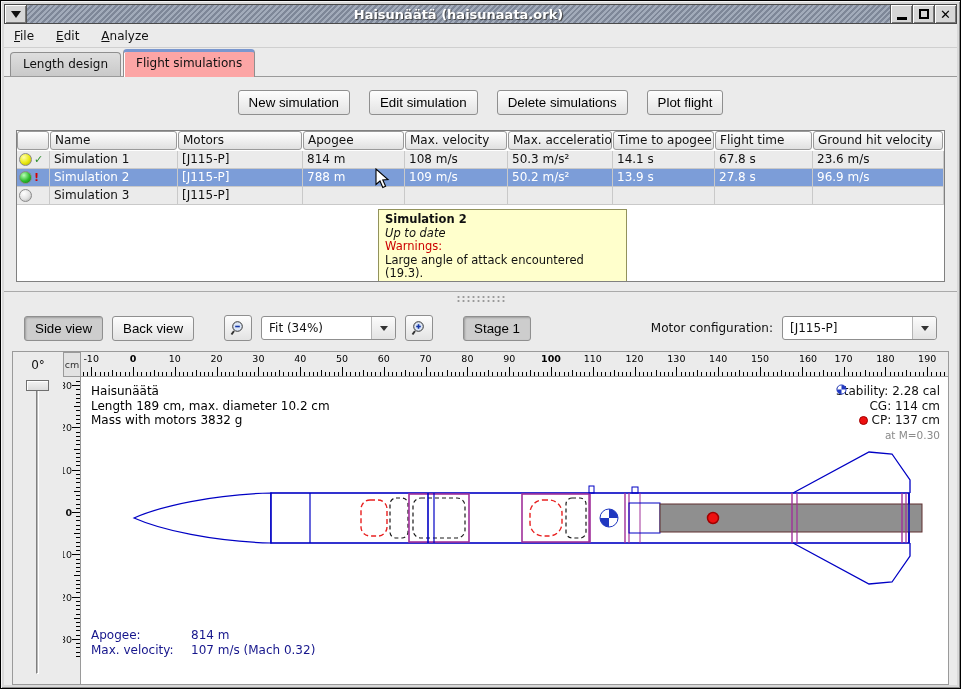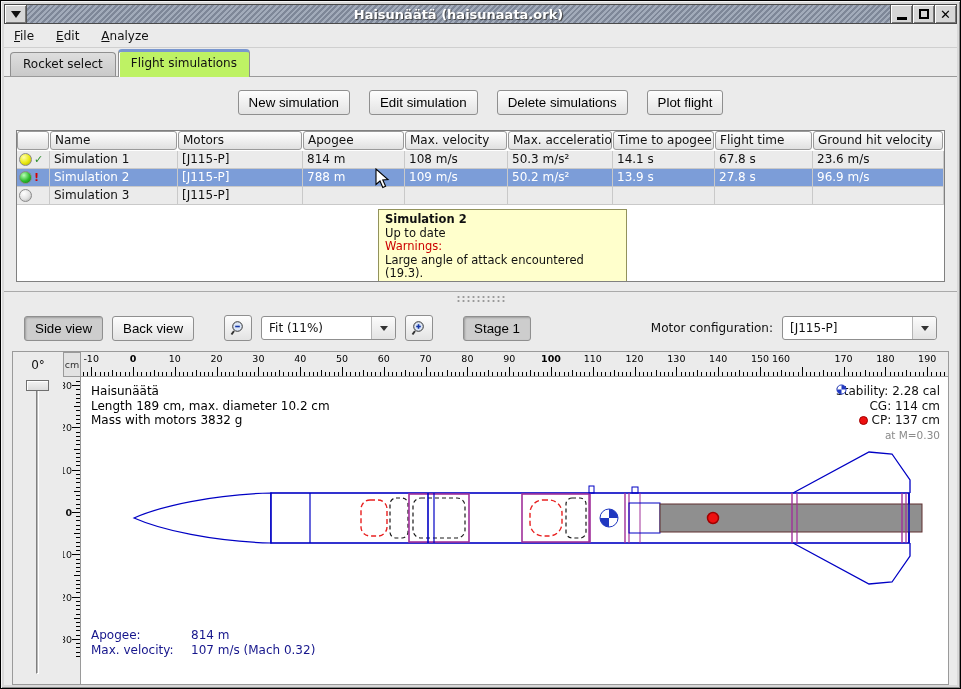--- a/index.html
+++ b/index.html
@@ -34,21 +34,21 @@
   .menubar{ height:24px; flex:0 0 24px; display:flex; align-items:center;
     padding-left:10px; gap:22px; background:#ebebeb; border-bottom:1px solid #cfcfcf;}
   .menu-item{ display:inline-block; cursor:default; }
   .menu-item::first-letter{ text-decoration:underline; }
 
   
   .tabbar{ height:29px; flex:0 0 29px; background:#ebebeb; display:flex; align-items:flex-end;
     padding-left:6px; border-bottom:1px solid #9a9a9a; }
   .tab{ padding:4px 12px 4px; margin-right:2px; border:1px solid #8f8f8f; border-bottom:none;
     border-radius:4px 4px 0 0; background:linear-gradient(#dedede,#c9c9c9); height:24px;}
-  .tab.active{ background:#bef264; border-top:3px solid #7a97cf; height:28px; margin-bottom:-1px;
+  .tab.active{ background:#fca5a5; border-top:3px solid #7a97cf; height:28px; margin-bottom:-1px;
     box-shadow: inset 1px 0 0 #fff; position:relative; z-index:2;}
 
   
   .top-panel{ flex:0 0 214px; background:#ebebeb; position:relative; }
   .simbtn-row{ display:flex; justify-content:center; gap:19px; margin-top:13px; }
   .btn{ padding:4px 10px; border:1px solid #8f8f8f; border-radius:3px;
     background:linear-gradient(#fdfdfd,#e3e3e3); cursor:default; white-space:nowrap;}
   .btn.pressed{ background:#cdcdcd; box-shadow: inset 1px 1px 2px #9d9d9d; }
 
   .table-wrap{ position:absolute; left:12px; right:12px; top:53px; height:152px;
@@ -64,21 +64,21 @@
   .sphere.yellow{ background:radial-gradient(circle at 35% 30%, #ffffa8, #e9e910 55%, #a8a800);}
   .sphere.green { background:radial-gradient(circle at 35% 30%, #b8ffb8, #2dbb2d 55%, #0c7a0c);}
   .sphere.gray  { background:radial-gradient(circle at 35% 30%, #ffffff, #e2e2e2 55%, #a8a8a8);}
   .mark{ font-size:11px; line-height:1; font-weight:bold;}
   .mark.check{ color:#2f8f2f; }
   .mark.warn{ color:#d40000; }
 
   .tooltip{ position:absolute; left:361px; top:78px; width:249px; z-index:5;
     background:#ffffcc; border:1px solid #92925c; padding:3px 6px; font-size:11.5px; line-height:13.5px;}
   .tt-title{ font-weight:bold; }
-  .tt-status{ }
+  .tt-status{ font-style:italic; }
   .tt-warnlabel{ color:#cc0000; }
 
   .cursor{ position:absolute; left:358px; top:37px; z-index:6; }
 
   
   .splitter{ flex:0 0 14px; background:#ebebeb; display:flex; align-items:center; justify-content:center;
     border-top:1px solid #aaa; }
   .split-handle{ width:50px; height:7px;
     background-image:radial-gradient(#9a9a9a 1px, transparent 1.3px);
     background-size:5px 4px; }
@@ -160,21 +160,21 @@
       </div>
   </div>
 
   <div class="menubar">
     <span class="menu-item">File</span>
     <span class="menu-item">Edit</span>
     <span class="menu-item">Analyze</span>
   </div>
 
   <div class="tabbar">
-    <div class="tab">Rocket select</div>
+    <div class="tab">Length design</div>
     <div class="tab active">Flight simulations</div>
   </div>
 
   <div class="top-panel">
     <div class="simbtn-row">
       <button class="btn">New simulation</button>
       <button class="btn">Edit simulation</button>
       <button class="btn">Delete simulations</button>
       <button class="btn">Plot flight</button>
     </div>
@@ -260,21 +260,21 @@
       <button class="btn">Back view</button>
       <div class="tool-gap"></div>
       <button class="iconbtn">
         <svg width="17" height="17" viewBox="0 0 17 17">
           <circle cx="7.5" cy="6.5" r="4.8" fill="#dce6f6" stroke="#333"></circle>
           <line x1="4" y1="11" x2="1.5" y2="14.5" stroke="#333" stroke-width="2"></line>
           <line x1="5.2" y1="6.5" x2="9.8" y2="6.5" stroke="#1536a8" stroke-width="1.6"></line>
         </svg>
       </button>
       <div class="combo zoom-combo">
-        <span class="val">Fit (11%)</span>
+        <span class="val">Fit (34%)</span>
         <span class="arrowbox">
             <span class="chev"></span>
           </span>
       </div>
       <button class="iconbtn">
         <svg width="17" height="17" viewBox="0 0 17 17">
           <circle cx="7.5" cy="6.5" r="4.8" fill="#dce6f6" stroke="#333"></circle>
           <line x1="4" y1="11" x2="1.5" y2="14.5" stroke="#333" stroke-width="2"></line>
           <line x1="5.2" y1="6.5" x2="9.8" y2="6.5" stroke="#1536a8" stroke-width="1.6"></line>
           <line x1="7.5" y1="4.2" x2="7.5" y2="8.8" stroke="#1536a8" stroke-width="1.6"></line>
@@ -480,21 +480,21 @@
             <div class="htick" style="left: 683.18px;"></div>
             <div class="htick" style="left: 687.36px;"></div>
             <div class="htick" style="left: 691.54px;"></div>
             <div class="htick" style="left: 695.72px;"></div>
             <div class="htick mid" style="left: 699.9px;"></div>
             <div class="htick" style="left: 704.08px;"></div>
             <div class="htick" style="left: 708.26px;"></div>
             <div class="htick" style="left: 712.44px;"></div>
             <div class="htick" style="left: 716.62px;"></div>
             <div class="htick major" style="left: 720.8px;"></div>
-            <div class="hlabel" style="left: 700px; text-align: center;">160</div>
+            <div class="hlabel" style="left: 727px; text-align: center;">160</div>
             <div class="htick" style="left: 724.98px;"></div>
             <div class="htick" style="left: 729.16px;"></div>
             <div class="htick" style="left: 733.34px;"></div>
             <div class="htick" style="left: 737.52px;"></div>
             <div class="htick mid" style="left: 741.7px;"></div>
             <div class="htick" style="left: 745.88px;"></div>
             <div class="htick" style="left: 750.06px;"></div>
             <div class="htick" style="left: 754.24px;"></div>
             <div class="htick" style="left: 758.42px;"></div>
             <div class="htick major" style="left: 762.6px;"></div>

